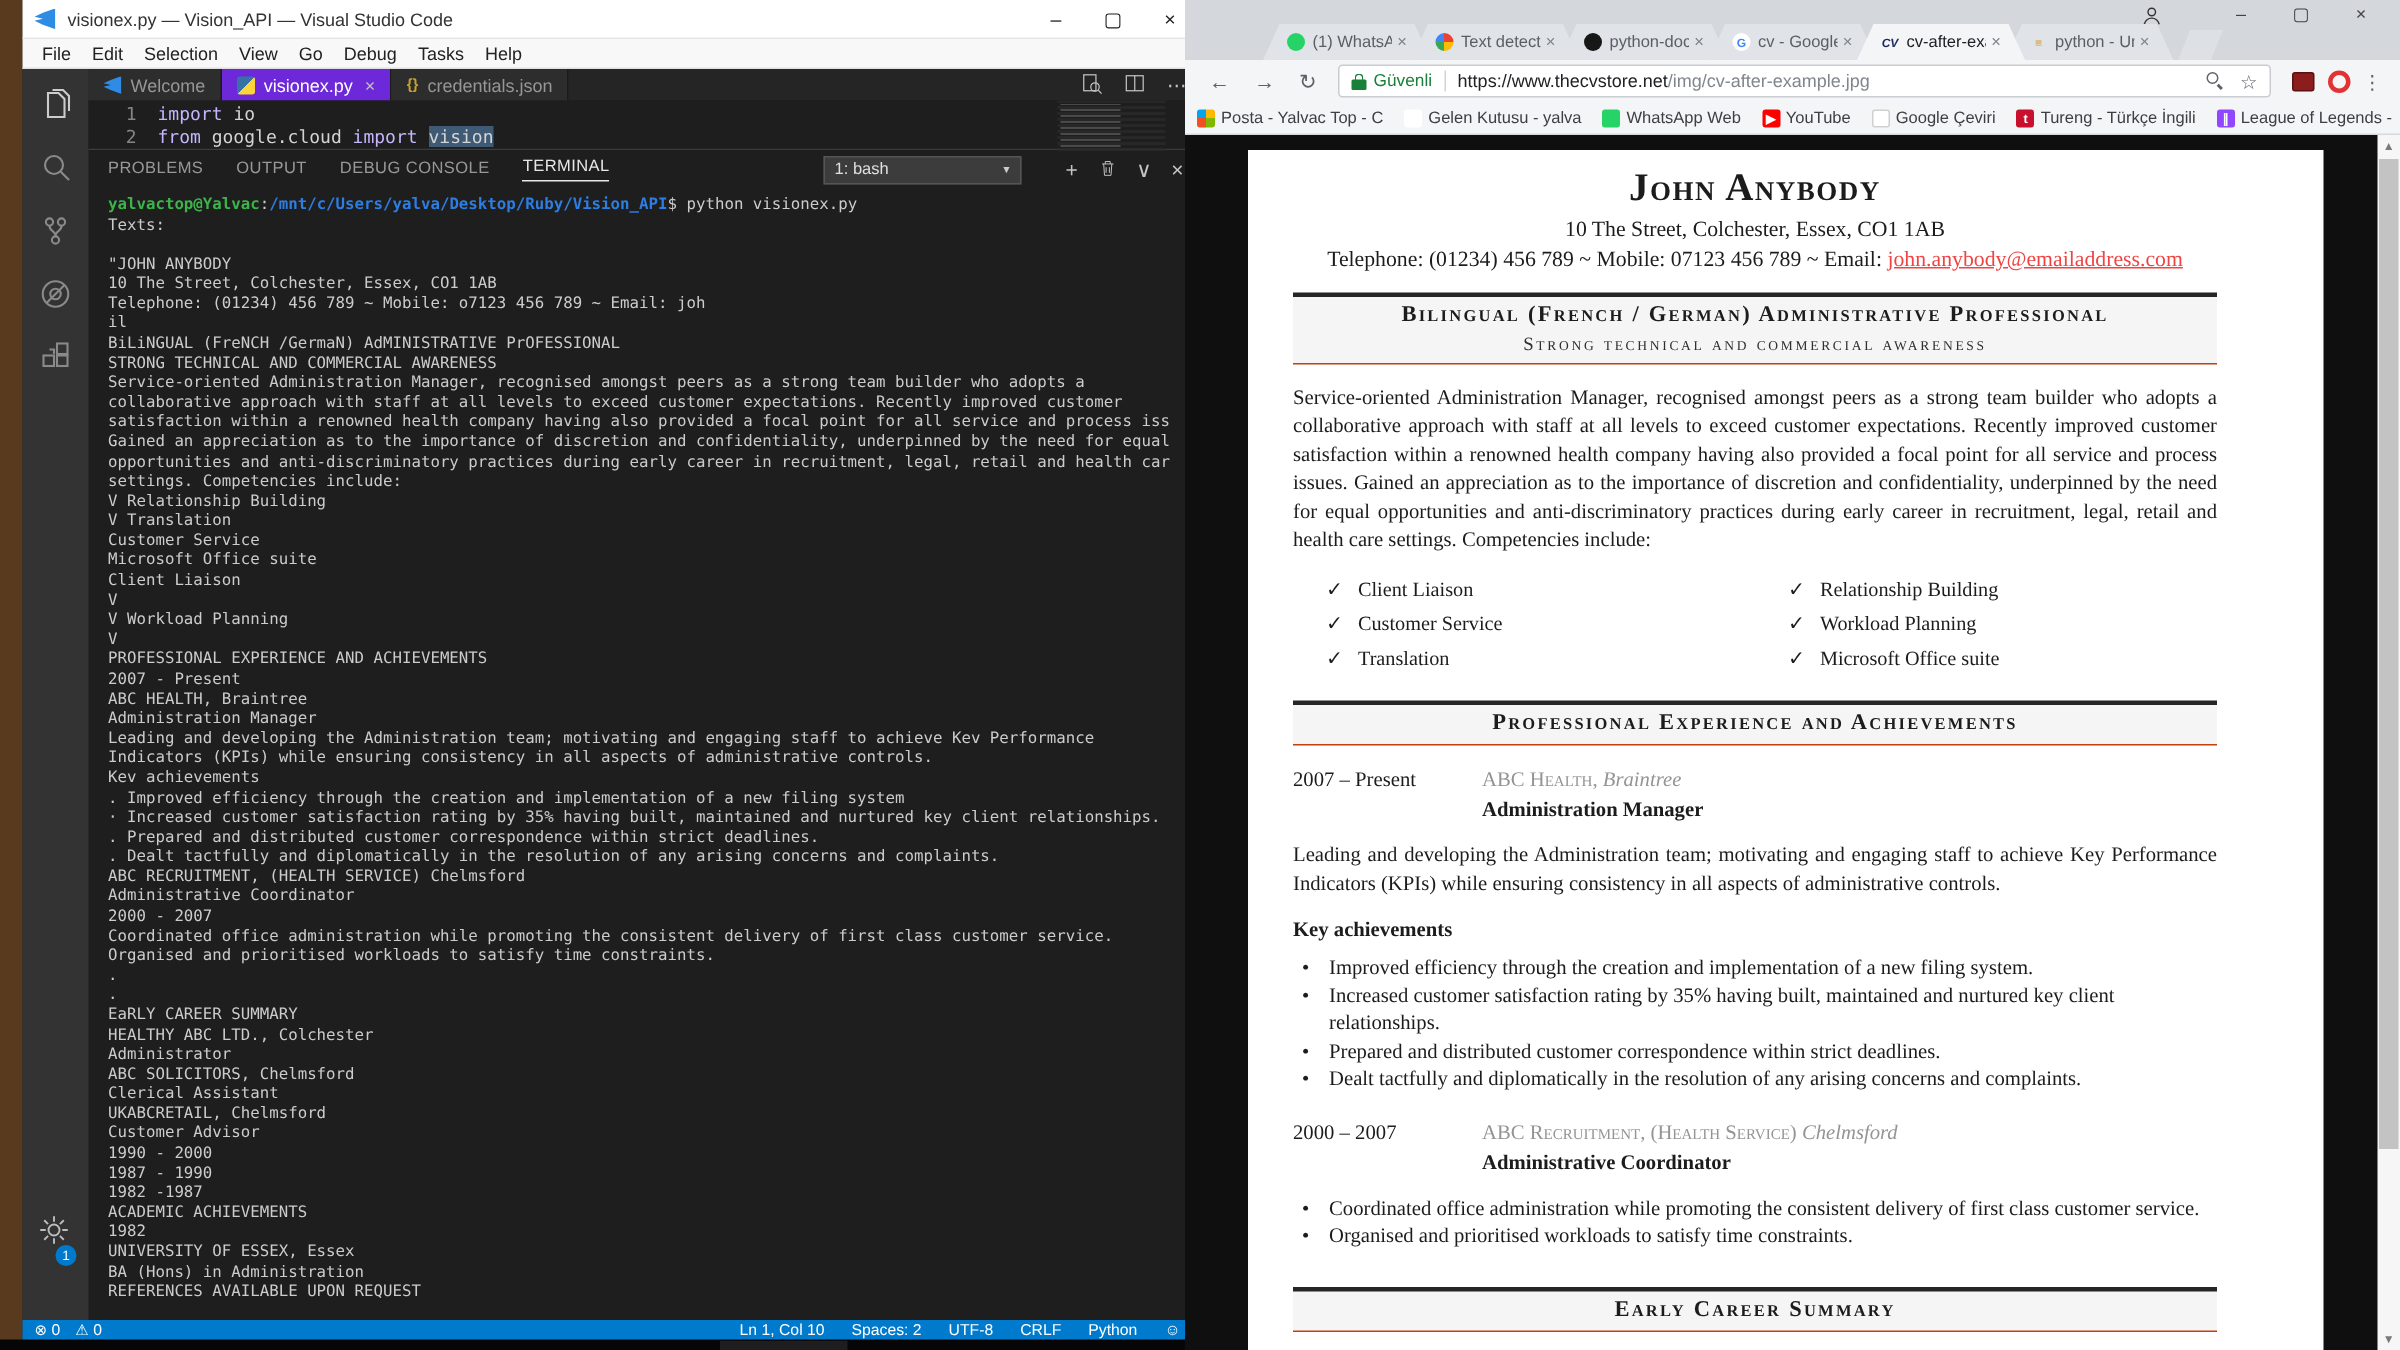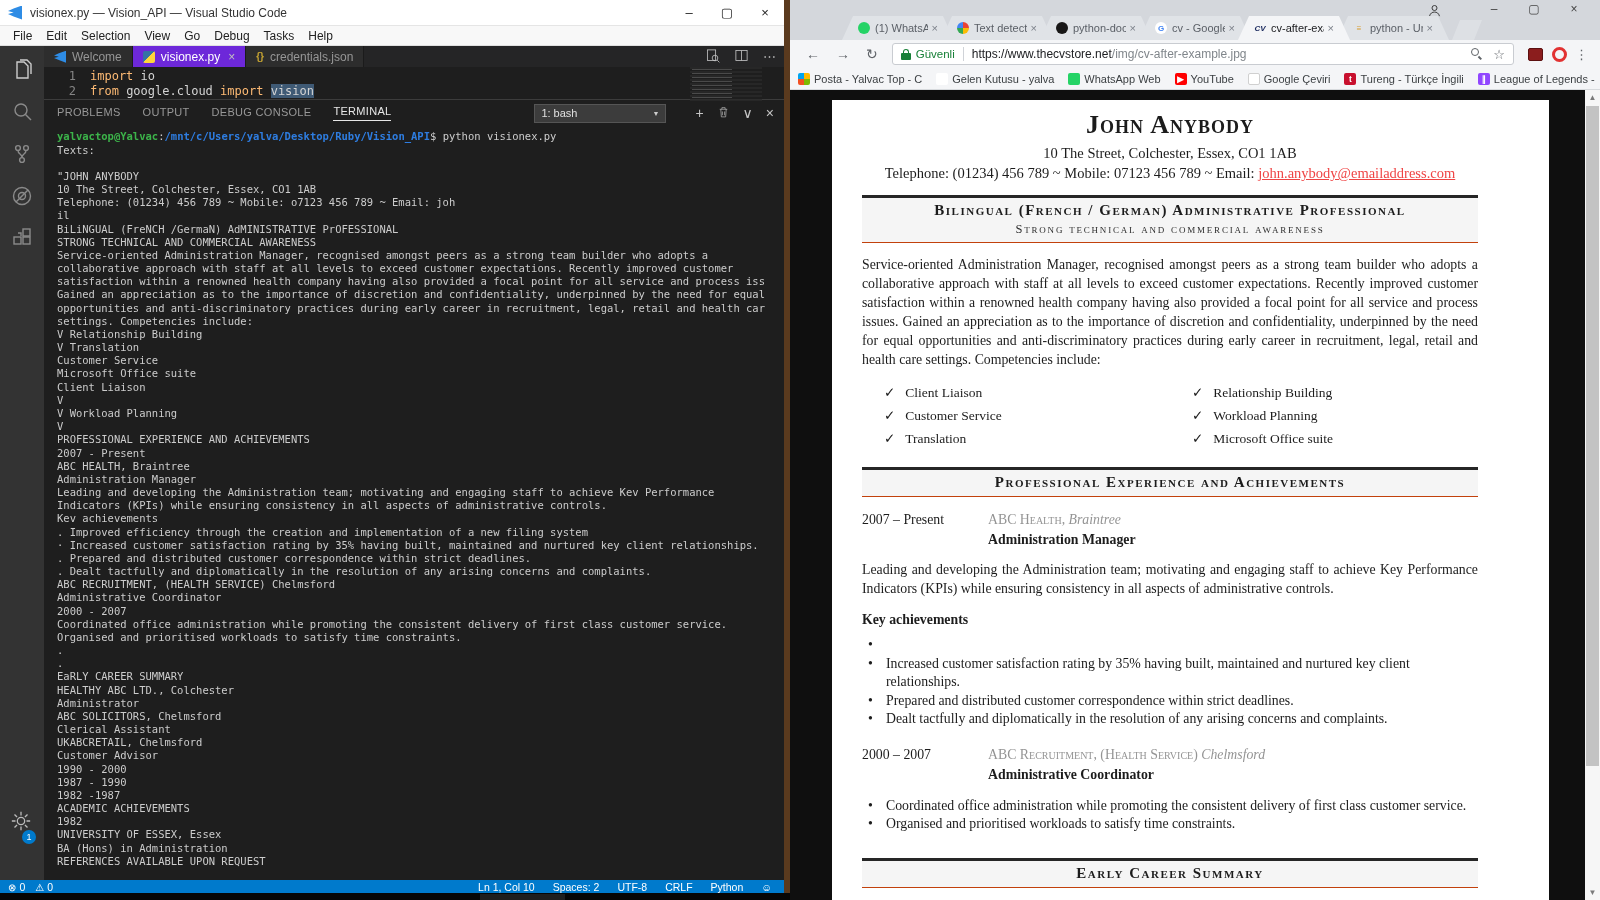--- a/index.html
+++ b/index.html
@@ -1,19 +1,19 @@
 <!DOCTYPE html>
 <html><head>
 <meta charset="utf-8">
 <style>
   * { margin:0; padding:0; box-sizing:border-box; }
   html,body { width:1600px; height:900px; overflow:hidden; background:#5a3a1e; font-family:"Liberation Sans", sans-serif; }
 
   
-  #vscode { position:absolute; left:0; top:0; width:784px; height:893px; background:#1e1e1e; }
+  #vscode { position:absolute; left:15px; top:0; width:784px; height:893px; background:#1e1e1e; }
   .vs-titlebar { height:26px; background:#ffffff; display:flex; align-items:center; border-bottom:1px solid #e5e5e5; }
   .vs-logo { width:14px; height:14px; margin:0 8px 0 8px; background:#2e8ce5; clip-path:polygon(100% 0,100% 100%,40% 78%,0 60%,40% 50%,0 40%,40% 22%); }
   .vs-title { font-size:12px; color:#333; }
   .vs-winbtns { margin-left:auto; display:flex; }
   .vs-winbtn { width:38px; text-align:center; font-size:13px; color:#222; line-height:26px; }
   .vs-menubar { height:20px; background:#f8f8f8; display:flex; align-items:center; padding-left:6px; border-bottom:1px solid #e0e0e0; }
   .vs-menu-item { font-size:12px; color:#222; padding:0 7px; }
   .vs-main { display:flex; height:834px; }
   .vs-activitybar { width:44px; background:#333333; display:flex; flex-direction:column; align-items:center; padding-top:12px; position:relative; }
   .vs-act-icon { width:24px; height:24px; margin-bottom:18px; opacity:.85; }
@@ -31,21 +31,21 @@
   .ticon-py { background:linear-gradient(135deg,#3572a5 50%,#ffd43b 50%); border-radius:2px; }
   .ticon-json { color:#c5a332; font-size:10px; font-weight:bold; width:auto!important; }
   .vs-tab .tclose { margin-left:8px; font-size:12px; color:#c0c0c0; }
   .vs-tabactions { margin-left:auto; display:flex; align-items:center; padding-right:8px; }
   .vs-tabaction { color:#c5c5c5; font-size:13px; margin-left:14px; }
   .vs-tabaction svg { stroke:#c5c5c5; fill:none; stroke-width:1.3; }
   .vs-editor { height:34px; position:relative; display:flex; background:#1e1e1e; }
   .vs-gutter { width:46px; text-align:right; padding-right:14px; padding-top:2px; }
   .vs-gutter div { font-family:"DejaVu Sans Mono", monospace; font-size:12px; line-height:15px; color:#858585; }
   .vs-code { padding-top:2px; font-family:"DejaVu Sans Mono", monospace; font-size:12px; line-height:15px; color:#d4d4d4; }
-  .kw { color:#fdba74; }
+  .kw { color:#c4b5fd; }
   .selword { background:#3f5a75; }
   .vs-minimap { position:absolute; right:22px; top:0; width:72px; height:34px; background:
       repeating-linear-gradient(#2a2a2a 0 2px, #1e1e1e 2px 4px); opacity:.8; }
   .vs-minimap::after { content:""; position:absolute; left:2px; top:2px; width:40px; height:30px;
       background:repeating-linear-gradient(#555 0 1px, transparent 1px 4px); }
   .vs-panel { flex:1; display:flex; flex-direction:column; border-top:1px solid #3c3c3c; }
   .vs-panelhead { height:26px; display:flex; align-items:center; padding-left:13px; }
   .vs-paneltab { font-size:11px; letter-spacing:.3px; color:#989898; margin-right:22px; text-transform:uppercase; padding-bottom:3px; }
   .vs-paneltab.active { color:#e7e7e7; border-bottom:1px solid #e7e7e7; }
   .vs-panelctrls { margin-left:auto; display:flex; align-items:center; padding-right:10px; }
@@ -467,20 +467,21 @@
         <div class="cv-job">
           <span class="cv-dates">2007 – Present</span>
           <span><span class="cv-emp">ABC Health,</span> <span class="cv-city">Braintree</span></span>
         </div>
         <div class="cv-role">Administration Manager</div>
         <div class="cv-para">Leading and developing the Administration team; motivating and engaging staff to achieve Key Performance Indicators (KPIs) while ensuring consistency in all aspects of administrative controls.</div>
         <div class="cv-keyhead">Key achievements</div>
         <div class="cv-bullets">
           <div class="cv-bullet">
               <span class="b">•</span>
+              <span>Improved efficiency through the creation and implementation of a new filing system.</span>
             </div>
           <div class="cv-bullet">
               <span class="b">•</span>
               <span>Increased customer satisfaction rating by 35% having built, maintained and nurtured key client relationships.</span>
             </div>
           <div class="cv-bullet">
               <span class="b">•</span>
               <span>Prepared and distributed customer correspondence within strict deadlines.</span>
             </div>
           <div class="cv-bullet">

